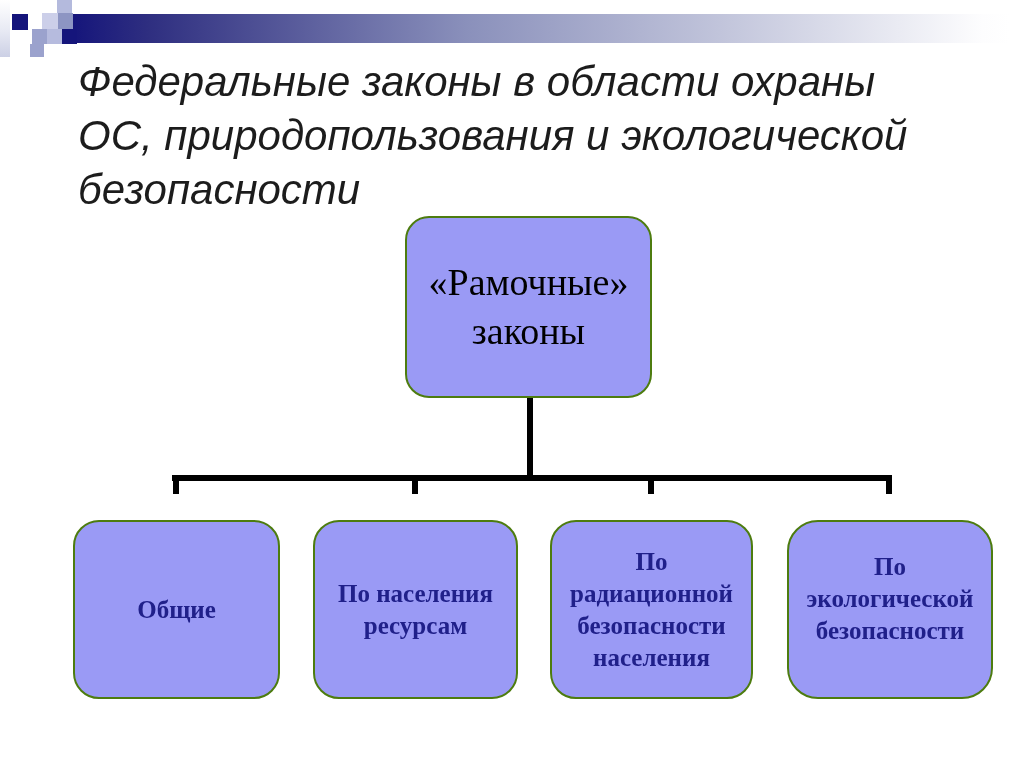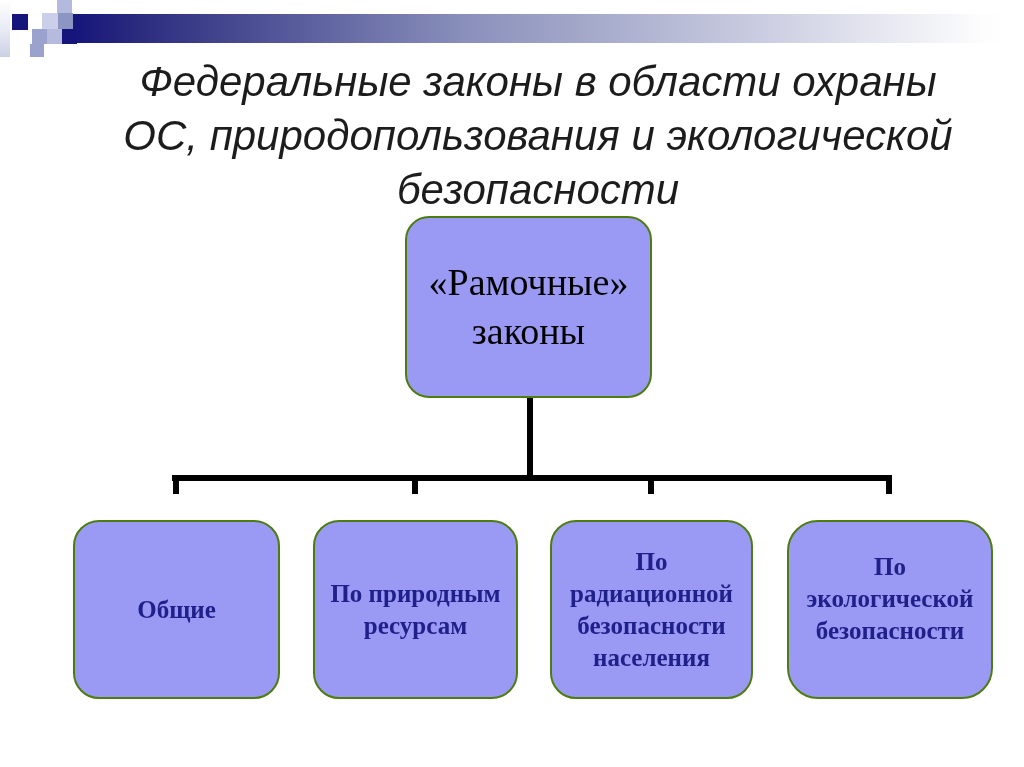--- a/index.html
+++ b/index.html
@@ -26,21 +26,21 @@
   .sq-d { left:58px; top:13px; width:15px; height:17px; background:#8d95c3; }
   .sq-e { left:32px; top:29px; width:15px; height:15px; background:#9ba2cd; }
   .sq-f { left:47px; top:29px; width:15px; height:15px; background:#b6bbde; }
   .sq-g { left:62px; top:29px; width:15px; height:15px; background:#15157b; }
   .sq-h { left:30px; top:44px; width:14px; height:13px; background:#9ba2cd; }
 
   
   .title {
     position:absolute; left:78px; top:55px; width:920px;
     font-size:42px; line-height:54px; font-style:italic; font-weight:normal;
-    color:#1c1c1c; white-space:pre-line; letter-spacing:0;text-align:center;
+    color:#1c1c1c; white-space:pre-line; letter-spacing:0;
   }
 
   
   .node {
     position:absolute; box-sizing:border-box;
     background:#9a9af5; border:2px solid #4d7c0f;
     display:flex; align-items:center; justify-content:center;
     text-align:center; white-space:pre-line;
     font-family:"Liberation Serif", serif;
   }
@@ -93,21 +93,21 @@
     <div class="line drop d1"></div>
     <div class="line drop d2"></div>
     <div class="line drop d3"></div>
     <div class="line drop d4"></div>
 
     <div class="node root-node">«Рамочные»
 законы</div>
 
     <div class="node child-node b1">Общие</div>
 
-    <div class="node child-node b2">По природным
+    <div class="node child-node b2">По населения
 ресурсам</div>
 
     <div class="node child-node b3">По радиационной
 безопасности
 населения</div>
 
     <div class="node child-node b4">По экологической
 безопасности</div>
   </div>
 

